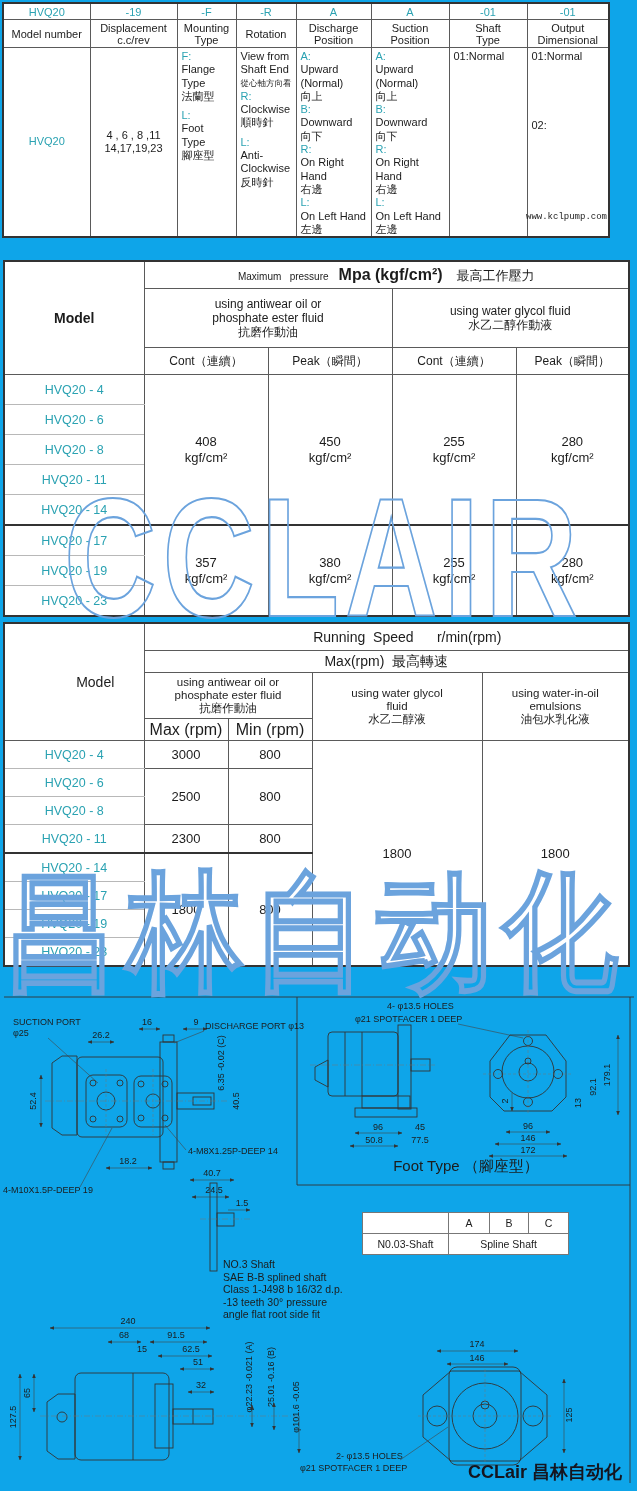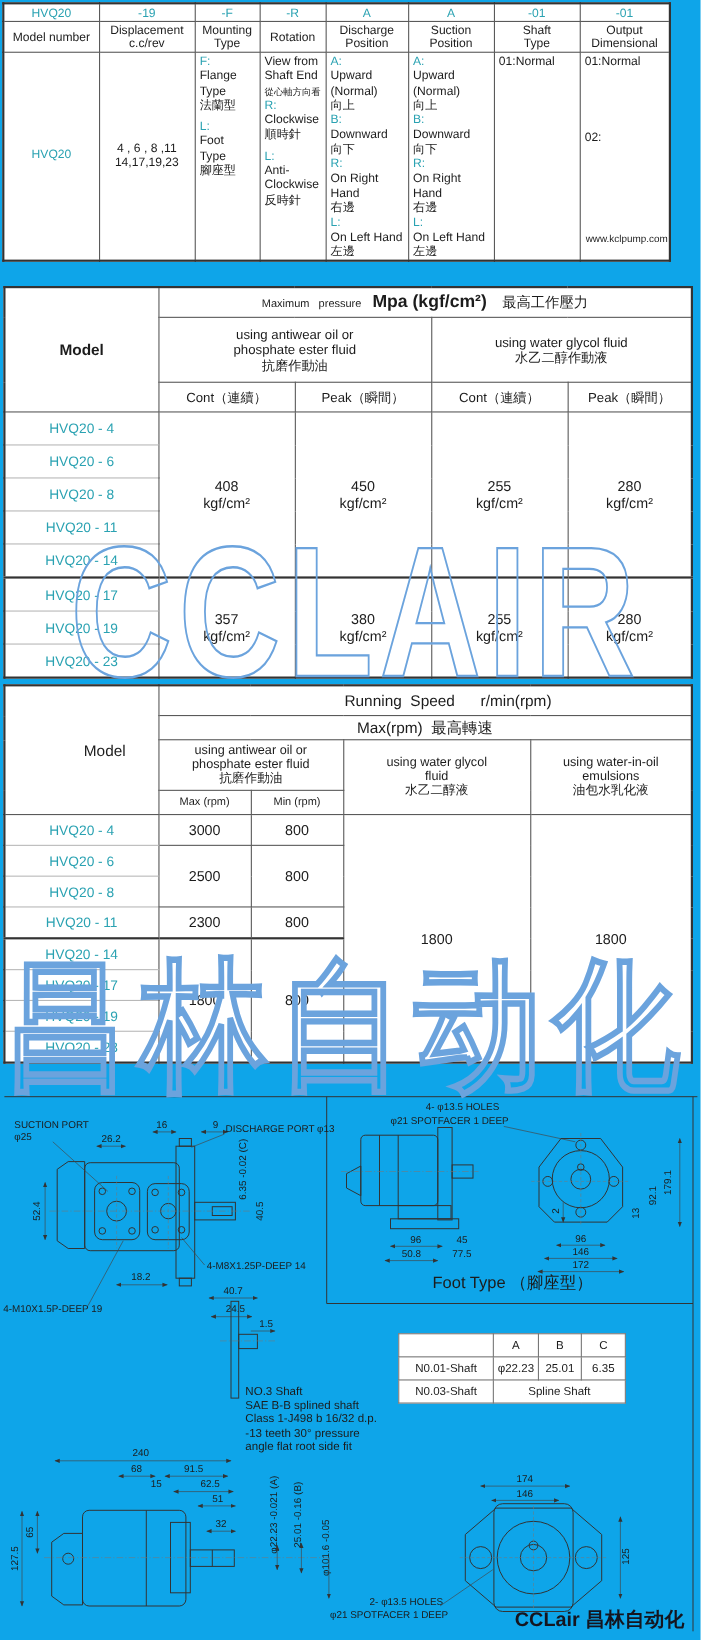--- a/index.html
+++ b/index.html
@@ -15,41 +15,41 @@
   #ordering-table .r-head td{height:27px;line-height:12px;}
   #ordering-table .r-body td{height:174px;vertical-align:top;text-align:left;padding:2px 2px 0 4px;line-height:13.3px;}
   #ordering-table td.mid{vertical-align:middle;text-align:center;padding:0;}
   #ordering-table .code{color:#2aa2b2;}
   #ordering-table .gap2{margin-top:6px;}
   #ordering-table .pad38{padding-top:38px;}
   #ordering-table .pt8{padding-top:9px;padding-left:6px;}
   #ordering-table .small{font-size:8.5px;}
   #ordering-table .out2{margin-top:56px;}
   #site-url{position:absolute;left:513px;top:212px;width:94px;text-align:right;
-            font-family:Liberation Sans, sans-serif;font-size:9px;color:#222;}
+            font-family:Liberation Mono, monospace;font-size:9px;color:#222;}
   
   #pressure-table{left:3px;top:260px;width:625px;border:2px solid #333;}
   #pressure-table .t-title td{height:26px;}
   #pressure-table .t-group td{height:58px;line-height:14px;font-size:12px;}
   #pressure-table .t-sub td{height:26px;font-size:12px;}
   #pressure-table .model-h{font-size:14px;font-weight:bold;}
   #pressure-table .t1{font-size:10px;white-space:pre;margin-right:10px;}
   #pressure-table .t2{font-size:16px;font-weight:bold;margin-right:14px;}
   #pressure-table .t3{font-size:13px;}
   #pressure-table .mdl{height:29px;color:#2aa2b2;font-size:12.5px;
         border-top:1px solid #b8b8b8;border-bottom:1px solid #b8b8b8;border-right:1.5px solid #555;}
   #pressure-table .val{font-size:13px;line-height:16px;}
   #pressure-table .vt{border-top:2px solid #333;}
   #pressure-table tr.hv td{border-bottom:2px solid #333;}
   
   #speed-table{left:3px;top:622px;width:625px;border:2px solid #333;}
   #speed-table .t-title td{height:26px;padding-left:42px;}
   #speed-table .t-sub1 td{height:21px;font-size:12.5px;}
   #speed-table .t-group td{height:45px;line-height:13px;font-size:11.5px;}
-  #speed-table .t-sub2 td{height:21px;font-size:10px;}
+  #speed-table .t-sub2 td{height:21px;font-size:16px;}
   #speed-table .model-h{font-size:14px;}
   #speed-table .t1{font-size:14px;white-space:pre;}
   #speed-table .mdl{height:27px;color:#2aa2b2;font-size:12.5px;
         border-top:1px solid #b8b8b8;border-bottom:1px solid #b8b8b8;border-right:1.5px solid #555;}
   #speed-table .val{font-size:13px;}
   #speed-table tr.hv td{border-bottom:2px solid #333;}
   
   #shaft-table{left:362px;top:1212px;width:206px;border:1px solid #666;}
   #shaft-table td{font-size:10.5px;border:1px solid #777;height:20px;}
   #shaft-table .lbl-cell{text-align:center;}
@@ -509,25 +509,19 @@
         <col style="width:40px">
       </colgroup>
     <tbody>
         <tr>
       <td></td>
       <td>A</td>
       <td>B</td>
       <td>C</td>
     </tr>
     <tr>
-      <td class="lbl-cell">N0.01-Shaft</td>
-      <td>φ22.23</td>
-      <td>25.01</td>
-      <td>6.35</td>
-    </tr>
-    <tr>
       <td class="lbl-cell">N0.03-Shaft</td>
       <td colspan="3">Spline Shaft</td>
     </tr>
   </tbody>
     </table>
 
 </div>
 
 </body></html>

